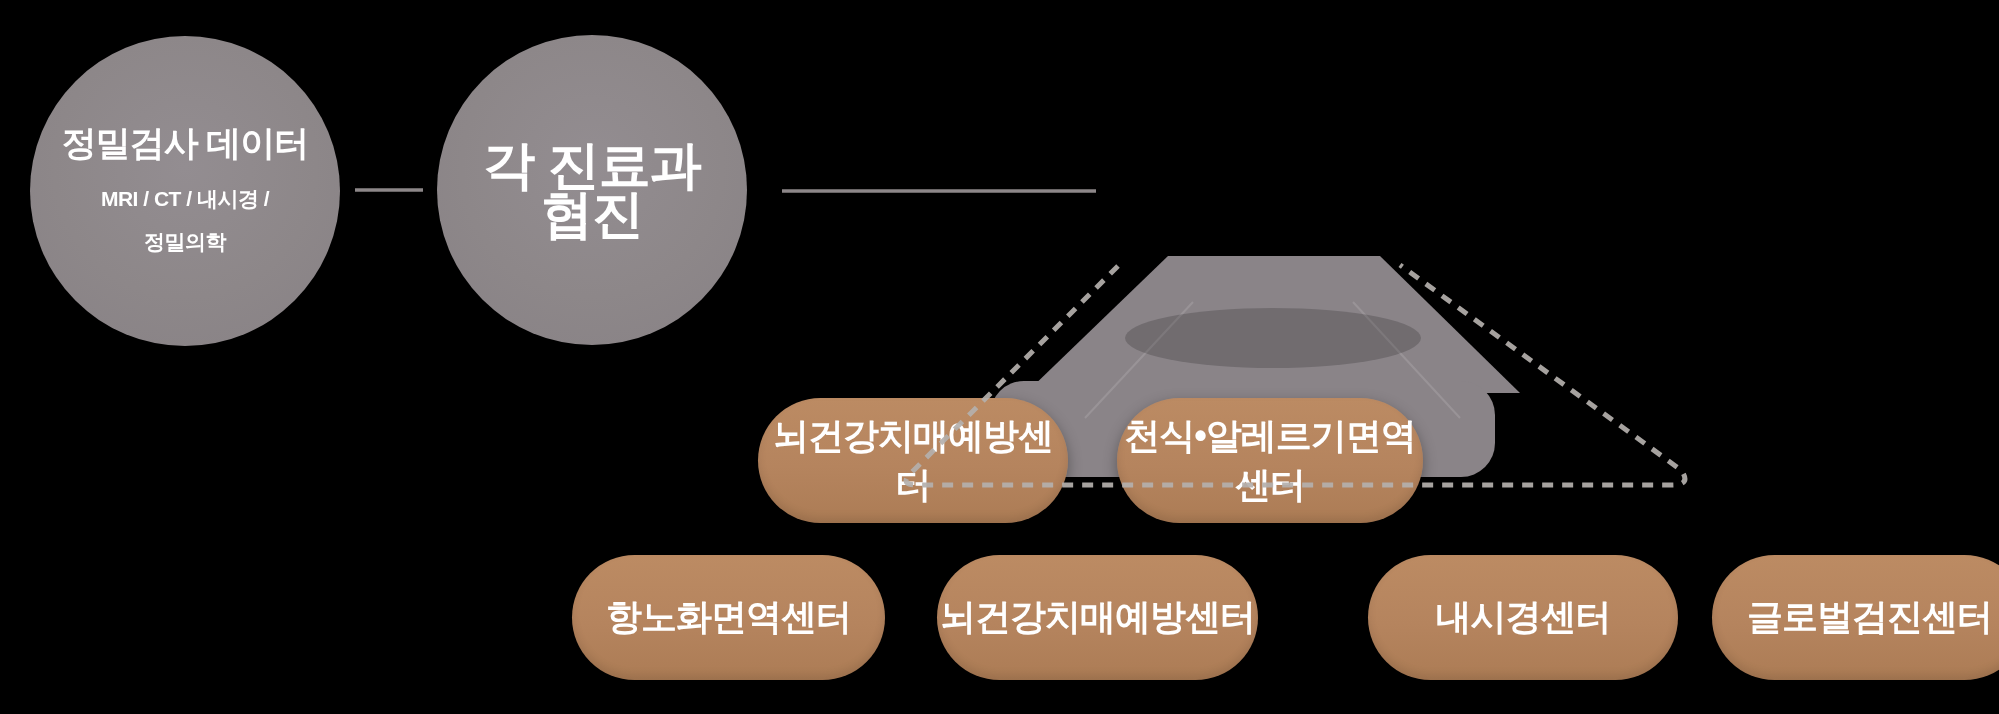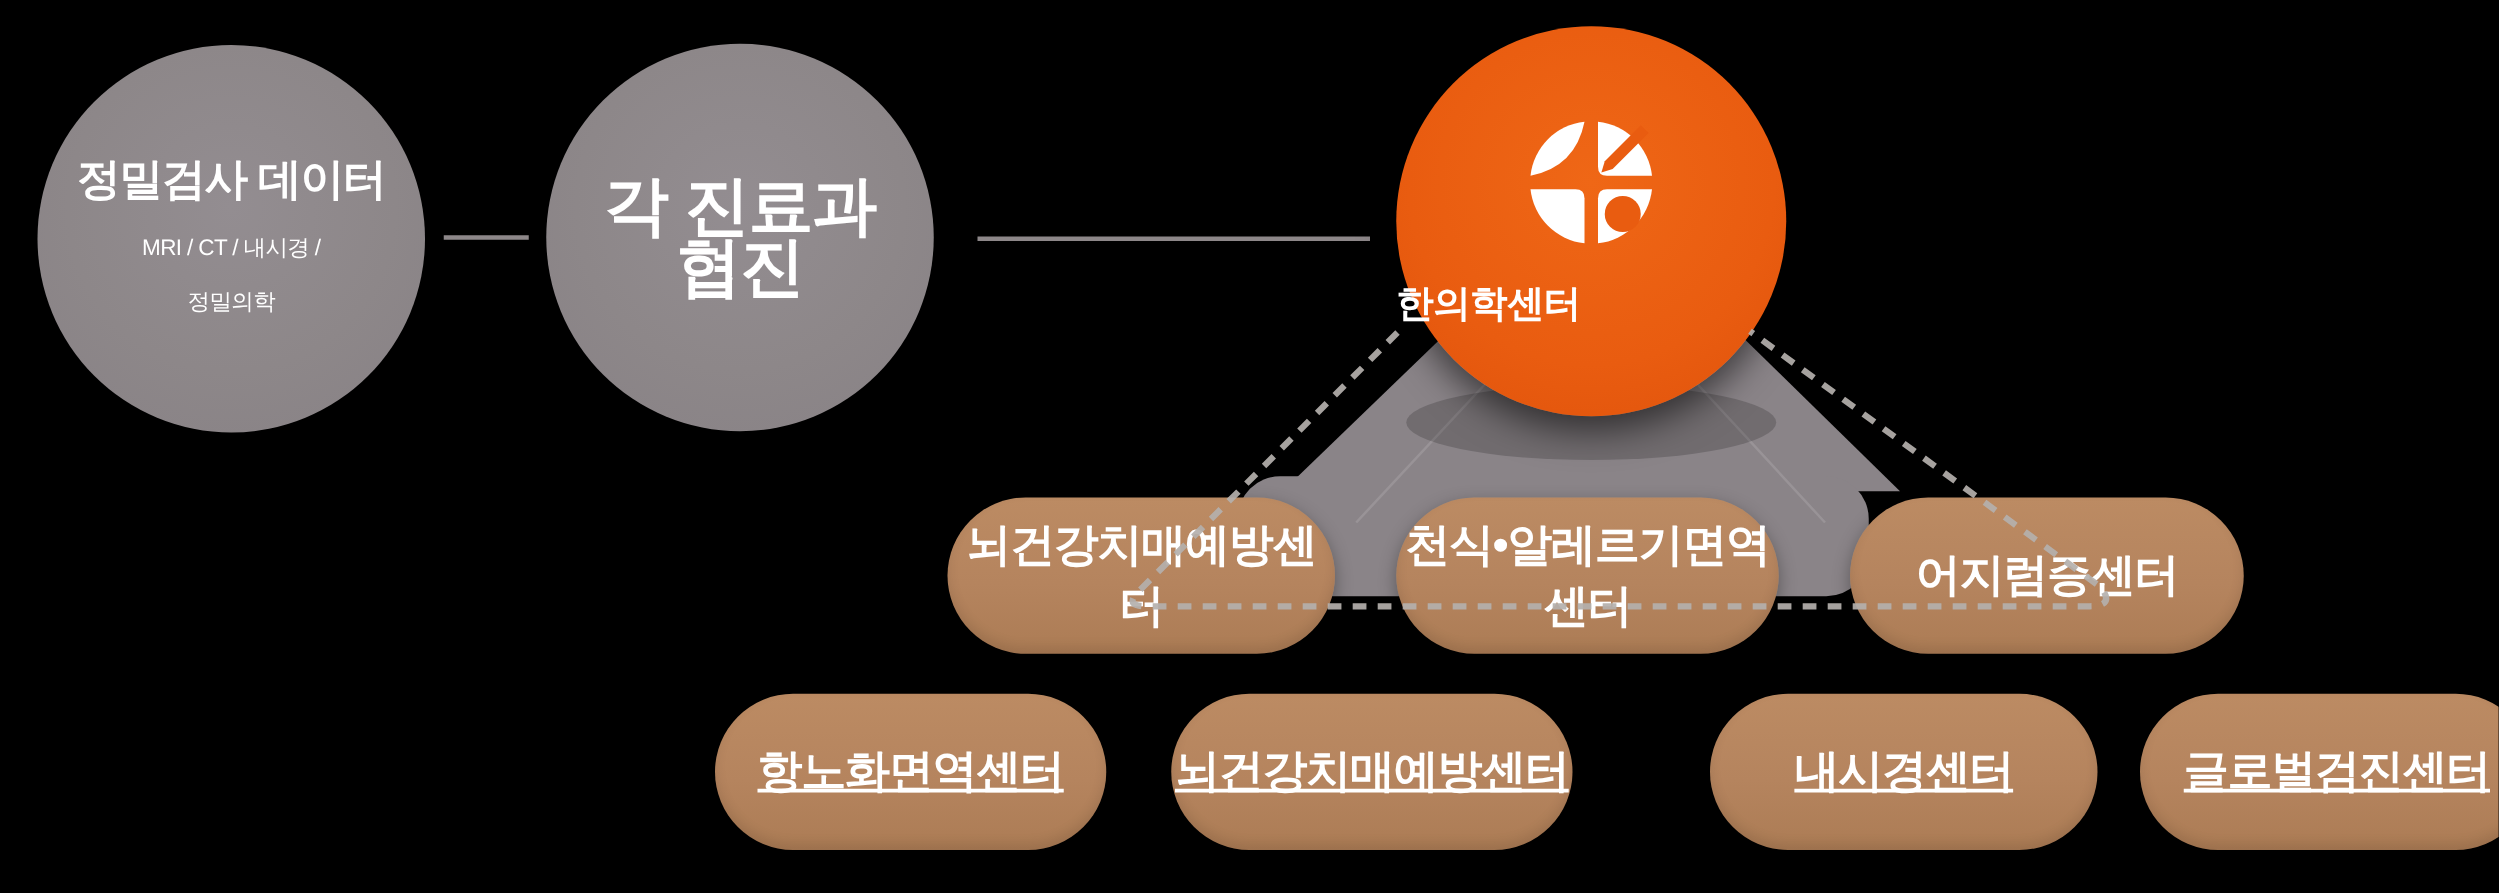--- a/index.html
+++ b/index.html
@@ -17,34 +17,34 @@
   .circle{position:absolute;border-radius:50%;display:flex;flex-direction:column;
           align-items:center;justify-content:center;text-align:left;}
   .circle.gray{background:radial-gradient(circle at 50% 42%, #938d91 0%, #8d8789 55%, #878185 100%);}
   .c1{left:30px;top:36px;width:310px;height:310px;}
   .c2{left:437px;top:35px;width:310px;height:310px;}
   .c3{left:1117px;top:21px;width:312px;height:312px;
       background:radial-gradient(circle at 50% 40%, #ef6716 0%, #e95c10 60%, #df520b 100%);
       box-shadow:0 12px 28px rgba(0,0,0,0.55);}
 
   .c1-title{font-size:35px;font-weight:700;letter-spacing:-1px;margin-bottom:10px;}
-  .c1-line{font-size:18px;font-weight:400;line-height:43px;letter-spacing:-0.5px;}
+  .c1-line{font-size:21px;font-weight:700;line-height:43px;letter-spacing:-0.5px;}
   .c2-line{font-size:52px;font-weight:700;line-height:49px;letter-spacing:-1px;}
 
   .c3-logo{position:absolute;left:50%;top:71px;transform:translateX(-50%);}
   .c3-label{position:absolute;left:0;right:0;top:202px;font-size:30px;font-weight:600;letter-spacing:-0.5px;}
 
   
   .pill{position:absolute;height:125px;border-radius:63px;
         background:linear-gradient(180deg,#bc8b63 0%,#b5845e 55%,#ac7c55 100%);
         box-shadow:0 5px 14px rgba(0,0,0,0.35), inset 0 -5px 9px rgba(0,0,0,0.10);
         display:flex;align-items:center;justify-content:center;
         font-size:36px;font-weight:700;letter-spacing:-1px;color:#fff;text-align:center;}
   .t1{top:398px;}
-  .t2{top:555px;text-decoration:underline;}
+  .t2{top:555px;}
   .t1a{left:758px;width:310px;}
   .t1b{left:1117px;width:306px;}
   .t1c{left:1480px;width:315px;}
   .t2a{left:572px;width:313px;}
   .t2b{left:937px;width:321px;}
   .t2c{left:1368px;width:310px;}
   .t2d{left:1712px;width:315px;}
 </style>
 </head>
 <body>
@@ -69,39 +69,23 @@
     <div class="c1-title">정밀검사 데이터</div>
     <div class="c1-line">MRI / CT / 내시경 /</div>
     <div class="c1-line">정밀의학</div>
   </div>
 
   <div class="circle gray c2">
     <div class="c2-line">각 진료과</div>
     <div class="c2-line">협진</div>
   </div>
 
-  <div class="circle c3">
-    <svg class="c3-logo" width="108" height="108" viewBox="-60 -60 120 120">
-
-      <path d="M -6 -54 A 54 54 0 0 0 -54 -6 Q -14 -14 -6 -54 Z" fill="#ffffff"></path>
-
-      <path d="M 6 -54 A 54 54 0 0 1 54 -6 L 14 -6 Q 6 -6 6 -14 Z" fill="#ffffff"></path>
-      <path d="M 44 -51 L 51 -44 L 19 -12 L 9 -9 L 12 -19 Z" fill="#e95c10"></path>
-
-      <path d="M -14 6 L -54 6 A 54 54 0 0 0 -6 54 L -6 14 Q -6 6 -14 6 Z" fill="#ffffff"></path>
-
-      <path d="M 14 6 L 54 6 A 54 54 0 0 1 6 54 L 6 14 Q 6 6 14 6 Z" fill="#ffffff"></path>
-      <circle cx="28" cy="28" r="16" fill="#e95c10"></circle>
-    </svg>
-    <div class="c3-label">한의학센터</div>
-  </div>
 
   <div class="pill t1 t1a">뇌건강치매예방센터</div>
   <div class="pill t1 t1b">천식•알레르기면역센터</div>
-  <div class="pill t1 t1c">어지럼증센터</div>
 
   <div class="pill t2 t2a">항노화면역센터</div>
   <div class="pill t2 t2b">뇌건강치매예방센터</div>
   <div class="pill t2 t2c">내시경센터</div>
   <div class="pill t2 t2d">글로벌검진센터</div>
 
   <svg class="layer" width="1999" height="714" viewBox="0 0 1999 714">
     <path d="M 1118 266 L 912 472 Q 898 485 917 485 L 1672 485 Q 1692 485 1681 470 L 1400 265" fill="none" stroke="#b4b0ad" stroke-width="5" stroke-dasharray="11 9" stroke-opacity="0.92"></path>
   </svg>
 

